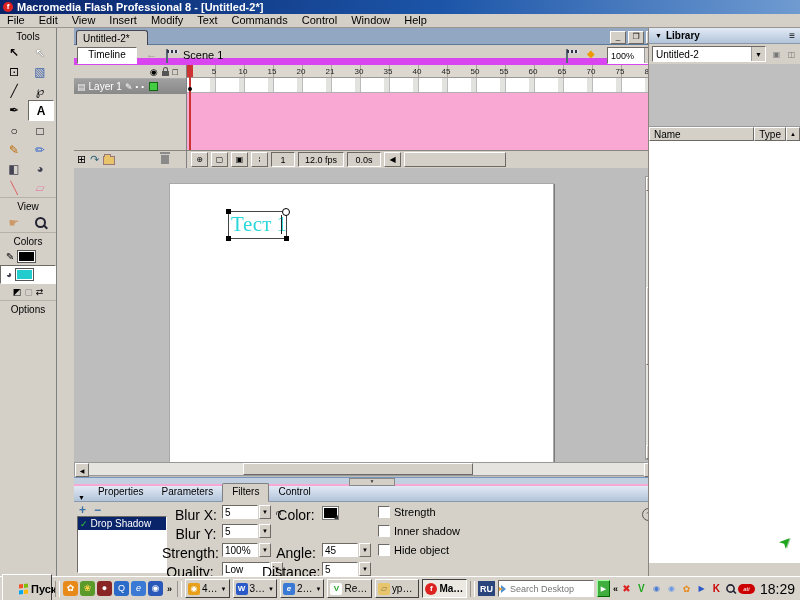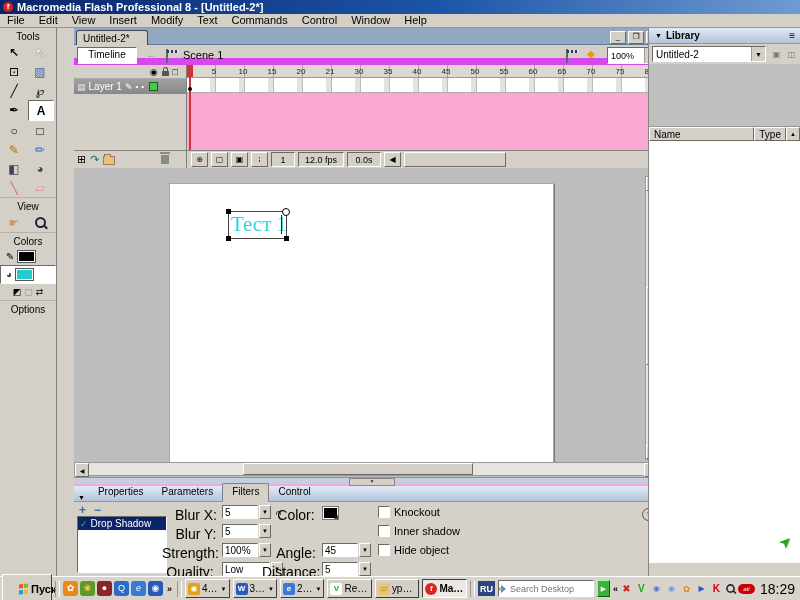--- a/index.html
+++ b/index.html
@@ -454,21 +454,21 @@
       <span class="flabel" style="left:200px;top:43px;width:44px">Angle:</span>
       <input class="fin" style="left: 248px; top: 41px;" value="45">
       <span class="stp" style="left:285px;top:41px">▼</span>
 
       <span class="flabel" style="left:188px;top:62px;width:56px">Distance:</span>
       <input class="fin" style="left: 248px; top: 60px;" value="5">
       <span class="stp" style="left:285px;top:60px">▼</span>
 
       <span class="cbx" style="left:304px;top:4px">
         <span class="box"></span>
-        <span>Knockout</span>
+        <span>Strength</span>
       </span>
       <span class="cbx" style="left:304px;top:23px">
         <span class="box"></span>
         <span>Inner shadow</span>
       </span>
       <span class="cbx" style="left:304px;top:42px">
         <span class="box"></span>
         <span>Hide object</span>
       </span>
 

